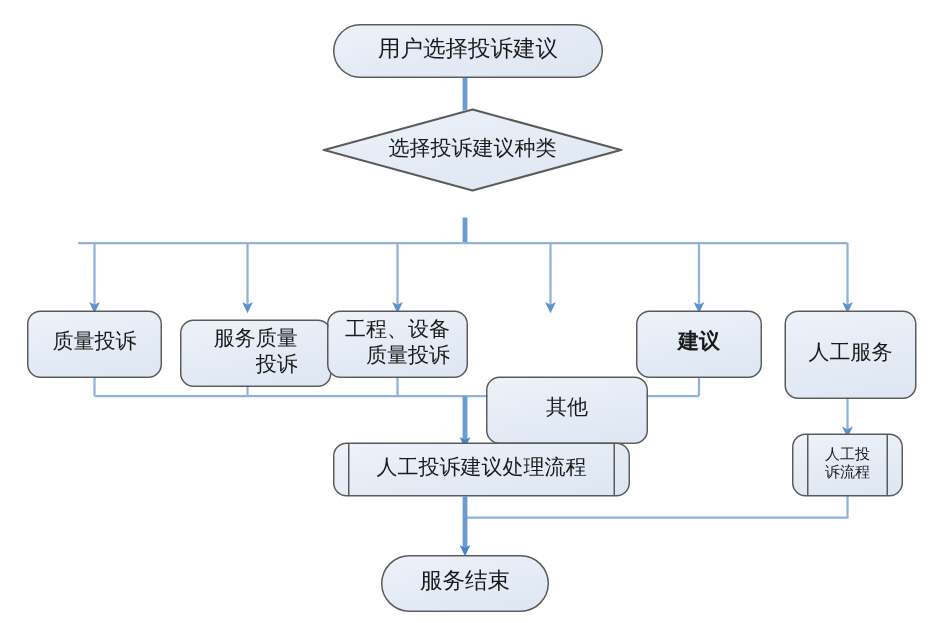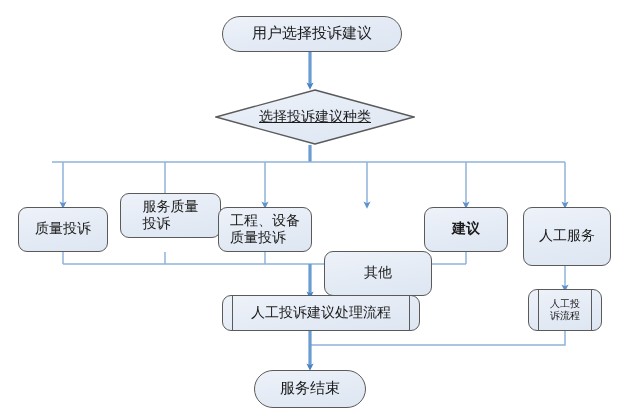--- a/index.html
+++ b/index.html
@@ -8,21 +8,21 @@
     background:#ffffff;
     font-family:"Liberation Serif","DejaVu Serif",serif;
     overflow:hidden;
     position:relative;
   }
   #canvas{position:absolute;left:0;top:0;width:622px;height:415px;}
   .node{
     position:absolute;
     box-sizing:border-box;
     display:flex;align-items:center;justify-content:center;
-    text-align:left;
+    text-align:right;
     color:#1a1a1a;
     line-height:1.18;
     z-index:3;
   }
   .shape-round{
     border:1.4px solid #5a5a5a;
     border-radius:18px;
     background:linear-gradient(170deg,#eef2f9 0%,#e3eaf5 55%,#dde6f2 100%);
   }
   .shape-box{
@@ -97,33 +97,33 @@
 
   <path d="M565,330 L565,345 L310,345" stroke="#8fb3d9" stroke-width="1.5" fill="none"></path>
 
   <path d="M310,331 L310,367" stroke="#6a9bd1" stroke-width="3.2" fill="none" marker-end="url(#ahMain)"></path>
 </svg>
 
 <div class="node shape-round t15" style="left:222px;top:16px;width:180px;height:36px;">
   <span class="lbl">用户选择投诉建议</span>
 </div>
 
-<div class="node shape-diamond t14" style="left:215px;top:89px;width:200px;height:56px;text-decoration:underline;">
+<div class="node shape-diamond t14" style="left:215px;top:72px;width:200px;height:56px;">
   <div class="diamond-face"></div>
   <svg style="position:absolute;left:0;top:0;width:200px;height:56px;z-index:2;" viewBox="0 0 200 56">
     <polygon points="100,1 199,28 100,55 1,28" fill="none" stroke="#5a5a5a" stroke-width="1.4"></polygon>
   </svg>
   <span class="lbl">选择投诉建议种类</span>
 </div>
 
 <div class="node shape-box t14" style="left:18px;top:207px;width:90px;height:45px;">
   <span class="lbl">质量投诉</span>
 </div>
 
-<div class="node shape-box t14" style="left:120px;top:193px;width:101px;height:45px;">
+<div class="node shape-box t14" style="left:120px;top:213px;width:101px;height:45px;">
   <span class="lbl">服务质量
 投诉</span>
 </div>
 
 <div class="node shape-box t14" style="left:218px;top:207px;width:94px;height:45px;">
   <span class="lbl">工程、设备
 质量投诉</span>
 </div>
 
 <div class="node shape-box t14" style="left:324px;top:207px;width:108px;height:45px;margin-top:44px;">

